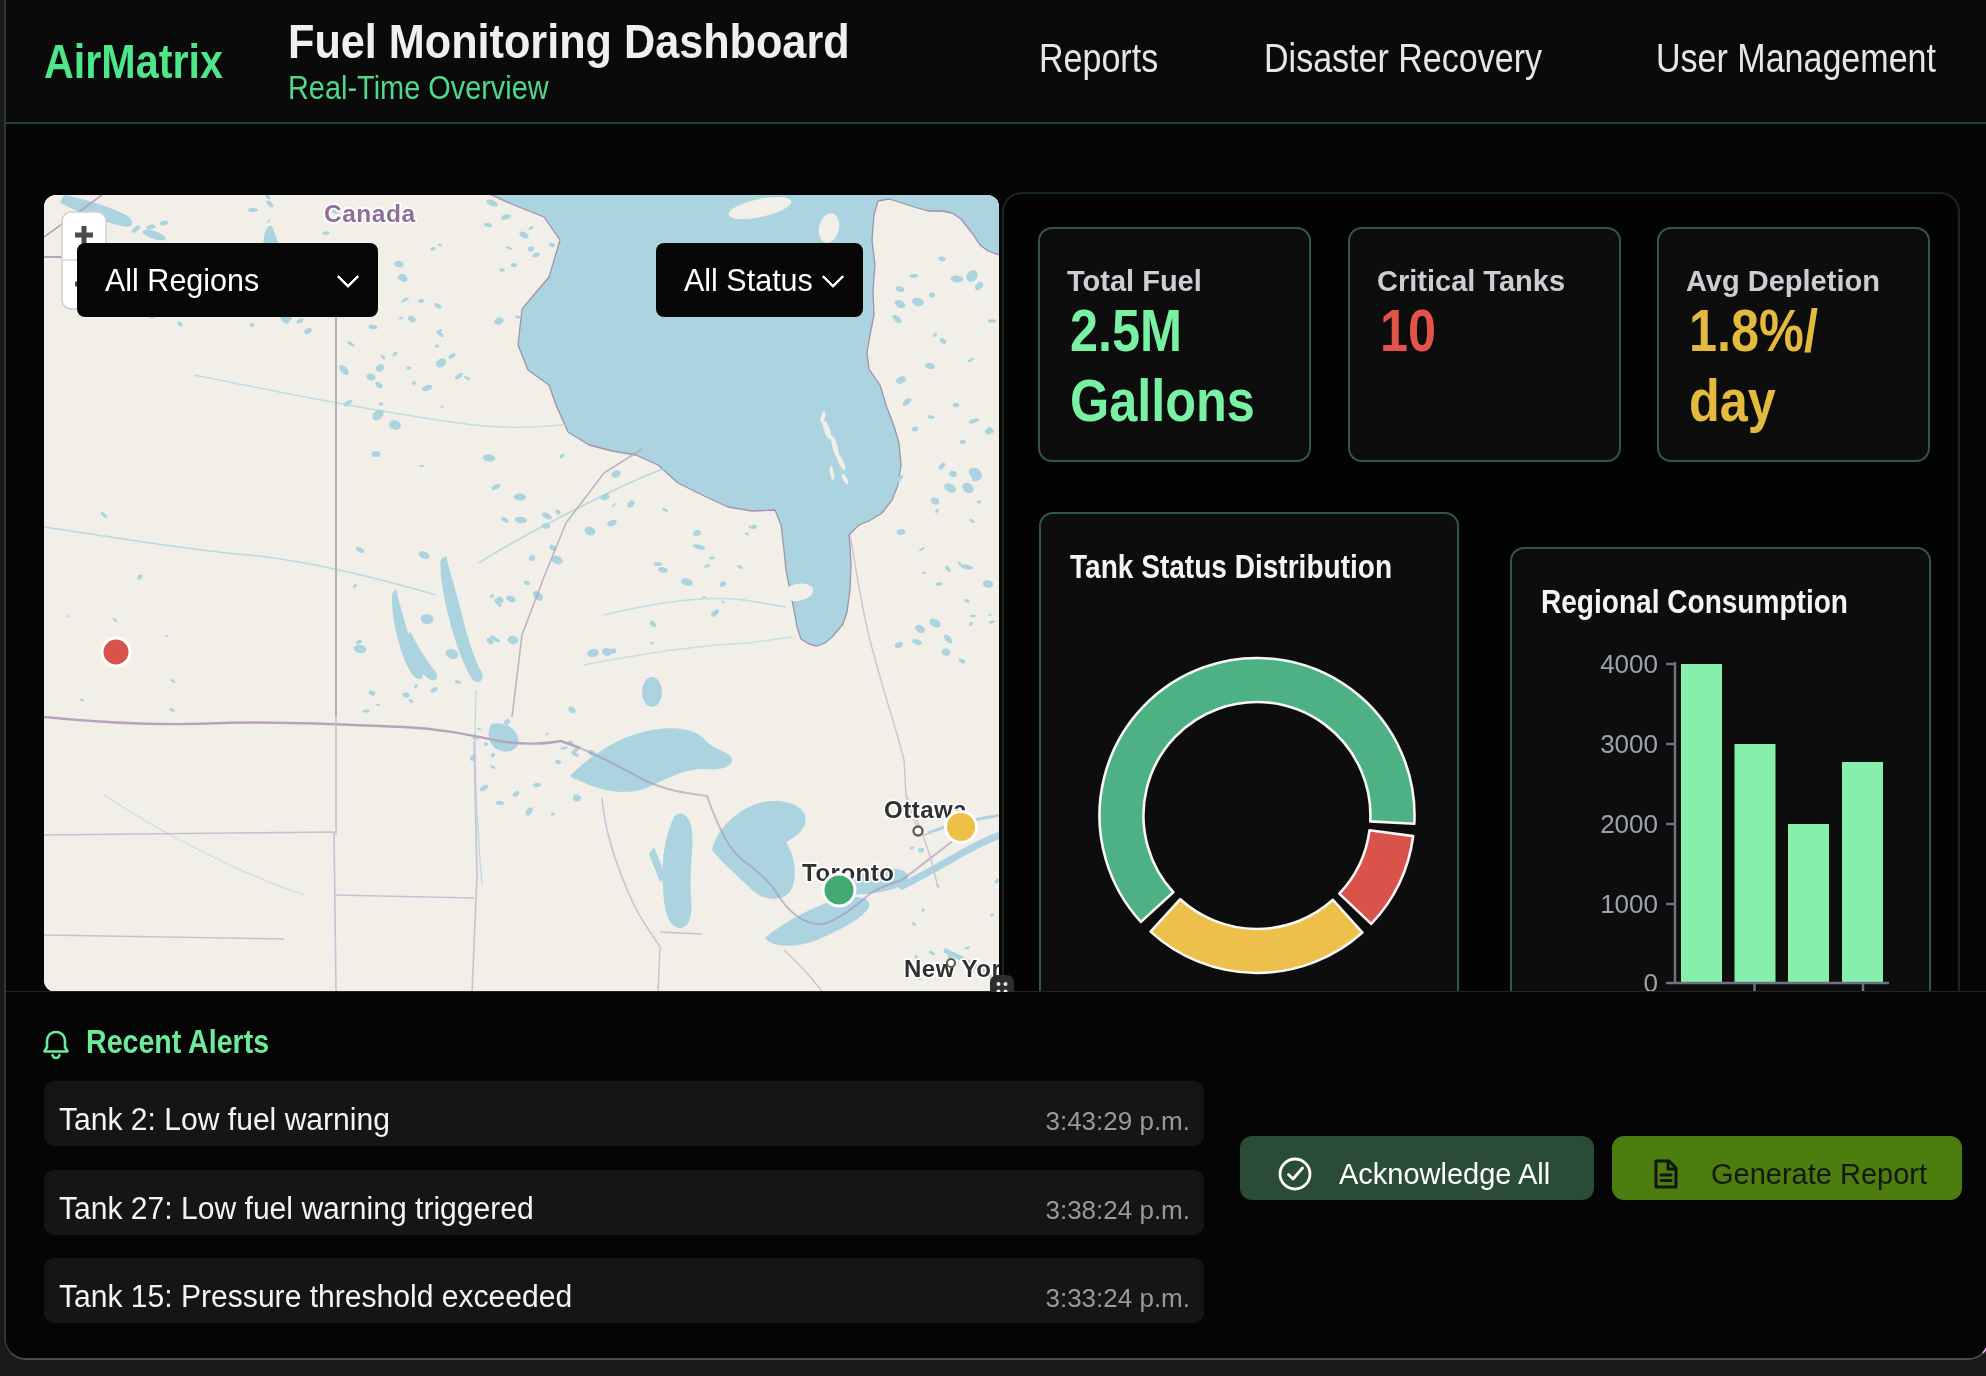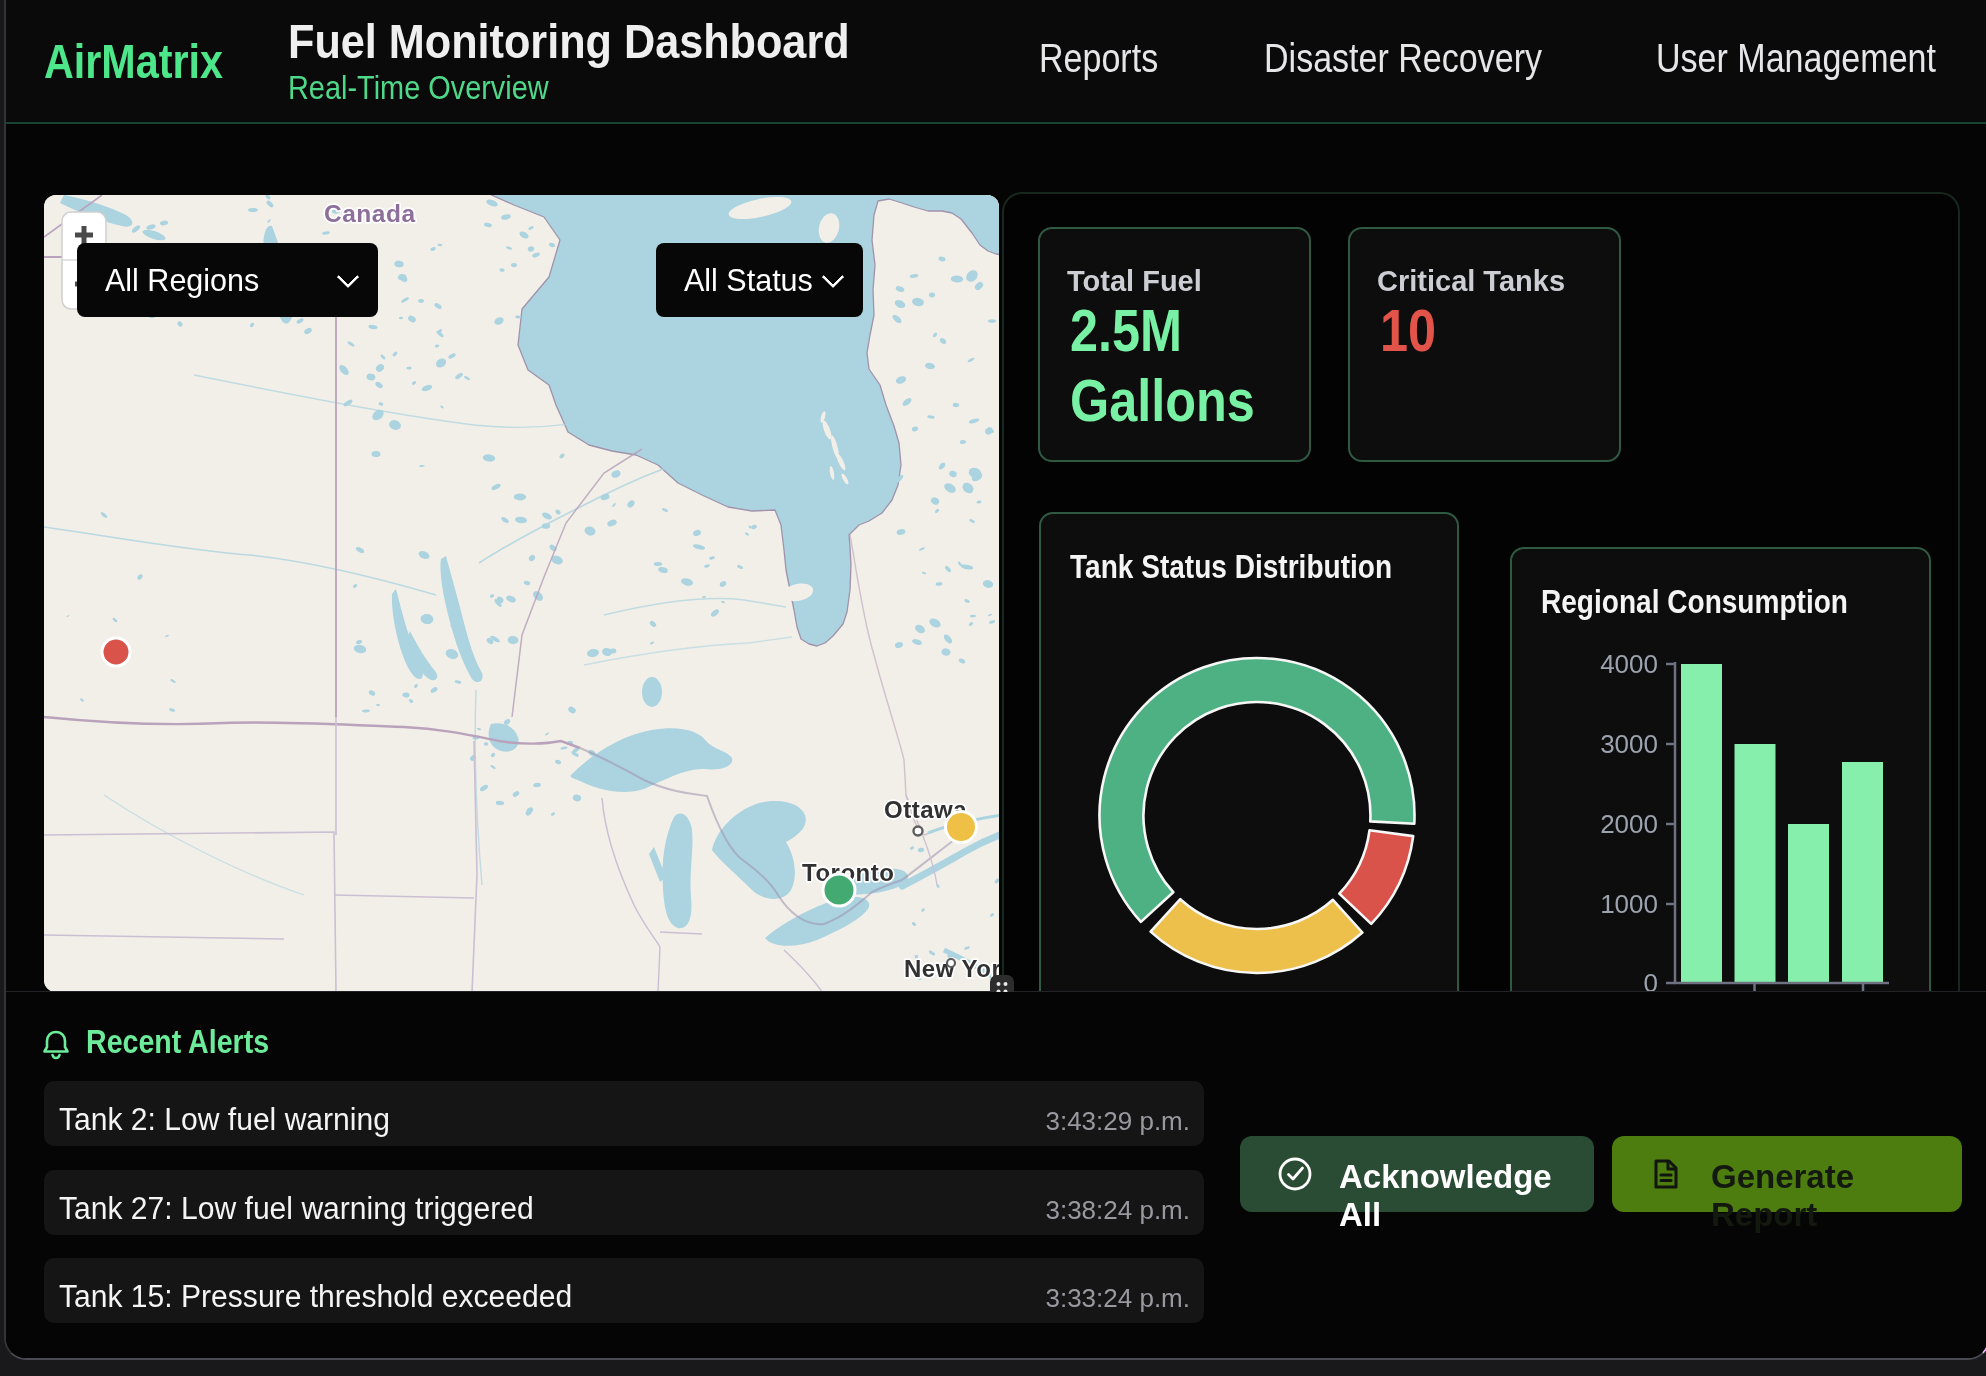--- a/index.html
+++ b/index.html
@@ -23,21 +23,21 @@
   .scard .lab { position:absolute; left:27px; top:36px; font-size:29px; font-weight:600; color:#ccced4; }
   .scard .val { position:absolute; left:30px; top:67px; font-size:60px; font-weight:bold; line-height:70px; transform:scaleX(0.84); transform-origin:left top; }
   .ccard { position:absolute; top:318px; height:510px; background:#0c0d0c; border:2px solid #305944; border-radius:14px; }
   .ccard .ct { position:absolute; left:29px; top:34px; white-space:nowrap; font-size:33px; font-weight:bold; color:#f4f4f5; transform:scaleX(0.85); transform-origin:left top; }
   
   .alerts { position:absolute; left:0; top:992px; width:100%; height:368px; background:#050505; }
   .ra-head { position:absolute; left:80px; top:1022px; white-space:nowrap; font-size:34px; font-weight:bold; color:#6ceb9b; transform:scaleX(0.84); transform-origin:left top; }
   .arow { position:absolute; left:38px; width:1160px; height:65px; background:#151515; border-radius:10px; }
   .arow .at { position:absolute; left:15px; top:21px; white-space:nowrap; font-size:31px; color:#f4f4f5; transform:scaleX(0.97); transform-origin:left top; }
   .arow .tm { position:absolute; right:14px; top:25px; font-size:26px; color:#98989f;text-align:right; }
-  .btn { position:absolute; top:1136px; height:76px; border-radius:12px; font-weight:bold; font-size:33px; }
+  .btn { position:absolute; top:1136px; height:64px; border-radius:12px; font-weight:normal; font-size:29px; }
   .handle { position:absolute; left:984px; top:975px; width:24px; height:33px; background:#2d2d2d; border-radius:7px; }
 </style>
 </head>
 <body>
 <div class="frame">
 
   <div class="header">
     <div class="logo">AirMatrix</div>
     <div class="h-title">Fuel Monitoring Dashboard</div>
     <div class="h-sub">Real-Time Overview</div>
@@ -408,20 +408,24 @@
 
   <div class="panel">
     <div class="scard" style="left:34px;">
       <div class="lab">Total Fuel</div>
       <div class="val" style="color:#79f1a4;">2.5M<br>Gallons</div>
     </div>
     <div class="scard" style="left:344px;">
       <div class="lab">Critical Tanks</div>
       <div class="val" style="color:#e25349;">10</div>
     </div>
+    <div class="scard" style="left:653px;">
+      <div class="lab">Avg Depletion</div>
+      <div class="val" style="color:#e3b93e;">1.8%/<br>day</div>
+    </div>
     <div class="ccard" style="left:35px; width:420px;">
       <div class="ct">Tank Status Distribution</div>
       <svg width="420" height="482" viewBox="0 0 420 482" id="donut">
           <path d="M 99.9,407.9 A 157.5,157.5 0 1 1 373.3,309.7 L 329.3,307.4 A 113.5,113.5 0 1 0 132.3,378.2 Z" fill="#4eb183" stroke="#f7f7f7" stroke-width="2.6" stroke-linejoin="round"></path>
           <path d="M 372.2,322.1 A 157.5,157.5 0 0 1 330.2,409.9 L 298.3,379.6 A 113.5,113.5 0 0 0 328.5,316.3 Z" fill="#d9534b" stroke="#f7f7f7" stroke-width="2.6" stroke-linejoin="round"></path>
           <path d="M 321.4,418.5 A 157.5,157.5 0 0 1 109.6,417.6 L 139.3,385.2 A 113.5,113.5 0 0 0 291.9,385.8 Z" fill="#ecc04a" stroke="#f7f7f7" stroke-width="2.6" stroke-linejoin="round"></path>
         </svg>
     </div>
     <div class="ccard" style="left:506px; width:421px;margin-top:35px;">
       <div class="ct">Regional Consumption</div>

